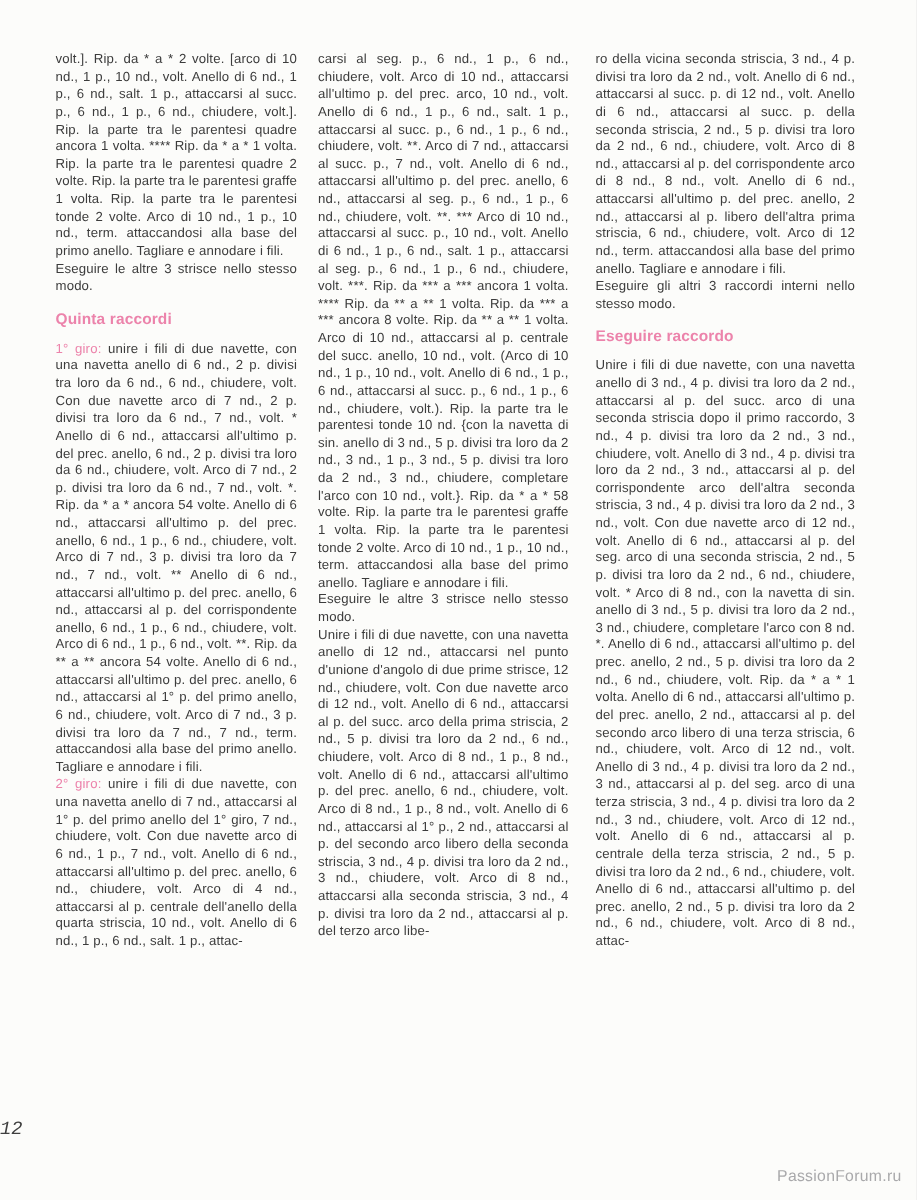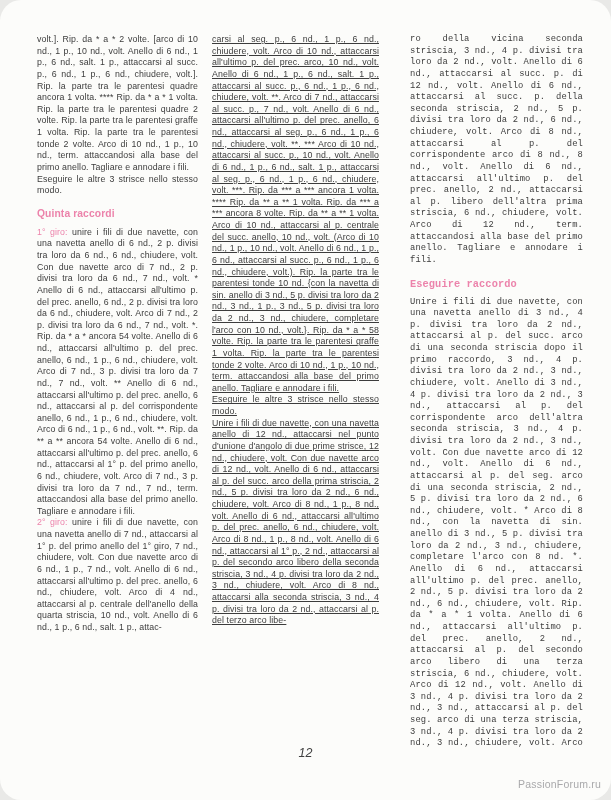--- a/index.html
+++ b/index.html
@@ -4,54 +4,53 @@
 <style>
   html, body { margin:0; padding:0; background:#e9e9e7; }
   .page {
     position:relative;
     width:611px; height:800px;
     margin:0 auto;
     background:#fcfcfa;
     overflow:hidden;
     font-family:"Liberation Sans", sans-serif;
     color:#3c3c3c;
-    border-radius:21px;
   }
   .col {
     position:absolute;
     top:34px;
     height:716px;
     overflow:hidden;
     font-size:8.8px;
     line-height:11.62px;
     text-align:justify;
     letter-spacing:0.1px;
   }
   .col-1 { left:37px;  width:161px; }
-  .col-2 { left:212px; width:167px;text-decoration:underline; }
-  .col-3 { left:410px; width:173px;font-family:Liberation Mono, monospace; }
+  .col-2 { left:212px; width:167px; }
+  .col-3 { left:397px; width:173px; }
   .col p { margin:0; }
   .para-end { margin:0; }
   .section-heading {
     color:#ec83ab;
     font-weight:bold;
     font-size:10.3px;
     line-height:12px;
     margin:11px 0 7px 0;
     text-align:left;
   }
   .giro-label {
     color:#ec83ab;
   }
   .page-number {
     position:absolute;
     left:0; right:0;
     top:746px;
-    text-align:center;
-    font-family:Liberation Sans, sans-serif;
+    text-align:left;
+    font-family:Liberation Mono, monospace;
     font-style:italic;
     font-size:12.5px;
     color:#3f3f3f;
   }
   .watermark {
     position:absolute;
     right:10px;
     top:778px;
     font-size:10.5px;
     color:#a9a9ab;
@@ -72,20 +71,21 @@
   </div>
 
   <div class="col col-2">
     <p>carsi al seg. p., 6 nd., 1 p., 6 nd., chiudere, volt. Arco di 10 nd., attaccarsi all'ultimo p. del prec. arco, 10 nd., volt. Anello di 6 nd., 1 p., 6 nd., salt. 1 p., attaccarsi al succ. p., 6 nd., 1 p., 6 nd., chiudere, volt. **. Arco di 7 nd., attaccarsi al succ. p., 7 nd., volt. Anello di 6 nd., attaccarsi all'ultimo p. del prec. anello, 6 nd., attaccarsi al seg. p., 6 nd., 1 p., 6 nd., chiudere, volt. **. *** Arco di 10 nd., attaccarsi al succ. p., 10 nd., volt. Anello di 6 nd., 1 p., 6 nd., salt. 1 p., attaccarsi al seg. p., 6 nd., 1 p., 6 nd., chiudere, volt. ***. Rip. da *** a *** ancora 1 volta. **** Rip. da ** a ** 1 volta. Rip. da *** a *** ancora 8 volte. Rip. da ** a ** 1 volta. Arco di 10 nd., attaccarsi al p. centrale del succ. anello, 10 nd., volt. (Arco di 10 nd., 1 p., 10 nd., volt. Anello di 6 nd., 1 p., 6 nd., attaccarsi al succ. p., 6 nd., 1 p., 6 nd., chiudere, volt.). Rip. la parte tra le parentesi tonde 10 nd. {con la navetta di sin. anello di 3 nd., 5 p. divisi tra loro da 2 nd., 3 nd., 1 p., 3 nd., 5 p. divisi tra loro da 2 nd., 3 nd., chiudere, completare l'arco con 10 nd., volt.}. Rip. da * a * 58 volte. Rip. la parte tra le parentesi graffe 1 volta. Rip. la parte tra le parentesi tonde 2 volte. Arco di 10 nd., 1 p., 10 nd., term. attaccandosi alla base del primo anello. Tagliare e annodare i fili.</p>
     <p class="para-end">Eseguire le altre 3 strisce nello stesso modo.</p>
     <p>Unire i fili di due navette, con una navetta anello di 12 nd., attaccarsi nel punto d'unione d'angolo di due prime strisce, 12 nd., chiudere, volt. Con due navette arco di 12 nd., volt. Anello di 6 nd., attaccarsi al p. del succ. arco della prima striscia, 2 nd., 5 p. divisi tra loro da 2 nd., 6 nd., chiudere, volt. Arco di 8 nd., 1 p., 8 nd., volt. Anello di 6 nd., attaccarsi all'ultimo p. del prec. anello, 6 nd., chiudere, volt. Arco di 8 nd., 1 p., 8 nd., volt. Anello di 6 nd., attaccarsi al 1° p., 2 nd., attaccarsi al p. del secondo arco libero della seconda striscia, 3 nd., 4 p. divisi tra loro da 2 nd., 3 nd., chiudere, volt. Arco di 8 nd., attaccarsi alla seconda striscia, 3 nd., 4 p. divisi tra loro da 2 nd., attaccarsi al p. del terzo arco libe-</p>
   </div>
 
   <div class="col col-3">
     <p>ro della vicina seconda striscia, 3 nd., 4 p. divisi tra loro da 2 nd., volt. Anello di 6 nd., attaccarsi al succ. p. di 12 nd., volt. Anello di 6 nd., attaccarsi al succ. p. della seconda striscia, 2 nd., 5 p. divisi tra loro da 2 nd., 6 nd., chiudere, volt. Arco di 8 nd., attaccarsi al p. del corrispondente arco di 8 nd., 8 nd., volt. Anello di 6 nd., attaccarsi all'ultimo p. del prec. anello, 2 nd., attaccarsi al p. libero dell'altra prima striscia, 6 nd., chiudere, volt. Arco di 12 nd., term. attaccandosi alla base del primo anello. Tagliare e annodare i fili.</p>
+    <p class="para-end">Eseguire gli altri 3 raccordi interni nello stesso modo.</p>
     <h3 class="section-heading">Eseguire raccordo</h3>
     <p>Unire i fili di due navette, con una navetta anello di 3 nd., 4 p. divisi tra loro da 2 nd., attaccarsi al p. del succ. arco di una seconda striscia dopo il primo raccordo, 3 nd., 4 p. divisi tra loro da 2 nd., 3 nd., chiudere, volt. Anello di 3 nd., 4 p. divisi tra loro da 2 nd., 3 nd., attaccarsi al p. del corrispondente arco dell'altra seconda striscia, 3 nd., 4 p. divisi tra loro da 2 nd., 3 nd., volt. Con due navette arco di 12 nd., volt. Anello di 6 nd., attaccarsi al p. del seg. arco di una seconda striscia, 2 nd., 5 p. divisi tra loro da 2 nd., 6 nd., chiudere, volt. * Arco di 8 nd., con la navetta di sin. anello di 3 nd., 5 p. divisi tra loro da 2 nd., 3 nd., chiudere, completare l'arco con 8 nd. *. Anello di 6 nd., attaccarsi all'ultimo p. del prec. anello, 2 nd., 5 p. divisi tra loro da 2 nd., 6 nd., chiudere, volt. Rip. da * a * 1 volta. Anello di 6 nd., attaccarsi all'ultimo p. del prec. anello, 2 nd., attaccarsi al p. del secondo arco libero di una terza striscia, 6 nd., chiudere, volt. Arco di 12 nd., volt. Anello di 3 nd., 4 p. divisi tra loro da 2 nd., 3 nd., attaccarsi al p. del seg. arco di una terza striscia, 3 nd., 4 p. divisi tra loro da 2 nd., 3 nd., chiudere, volt. Arco di 12 nd., volt. Anello di 6 nd., attaccarsi al p. centrale della terza striscia, 2 nd., 5 p. divisi tra loro da 2 nd., 6 nd., chiudere, volt. Anello di 6 nd., attaccarsi all'ultimo p. del prec. anello, 2 nd., 5 p. divisi tra loro da 2 nd., 6 nd., chiudere, volt. Arco di 8 nd., attac-</p>
   </div>
 
   <div class="page-number">12</div>
   <div class="watermark">PassionForum.ru</div>
 
 </div>
 
 </body></html>

